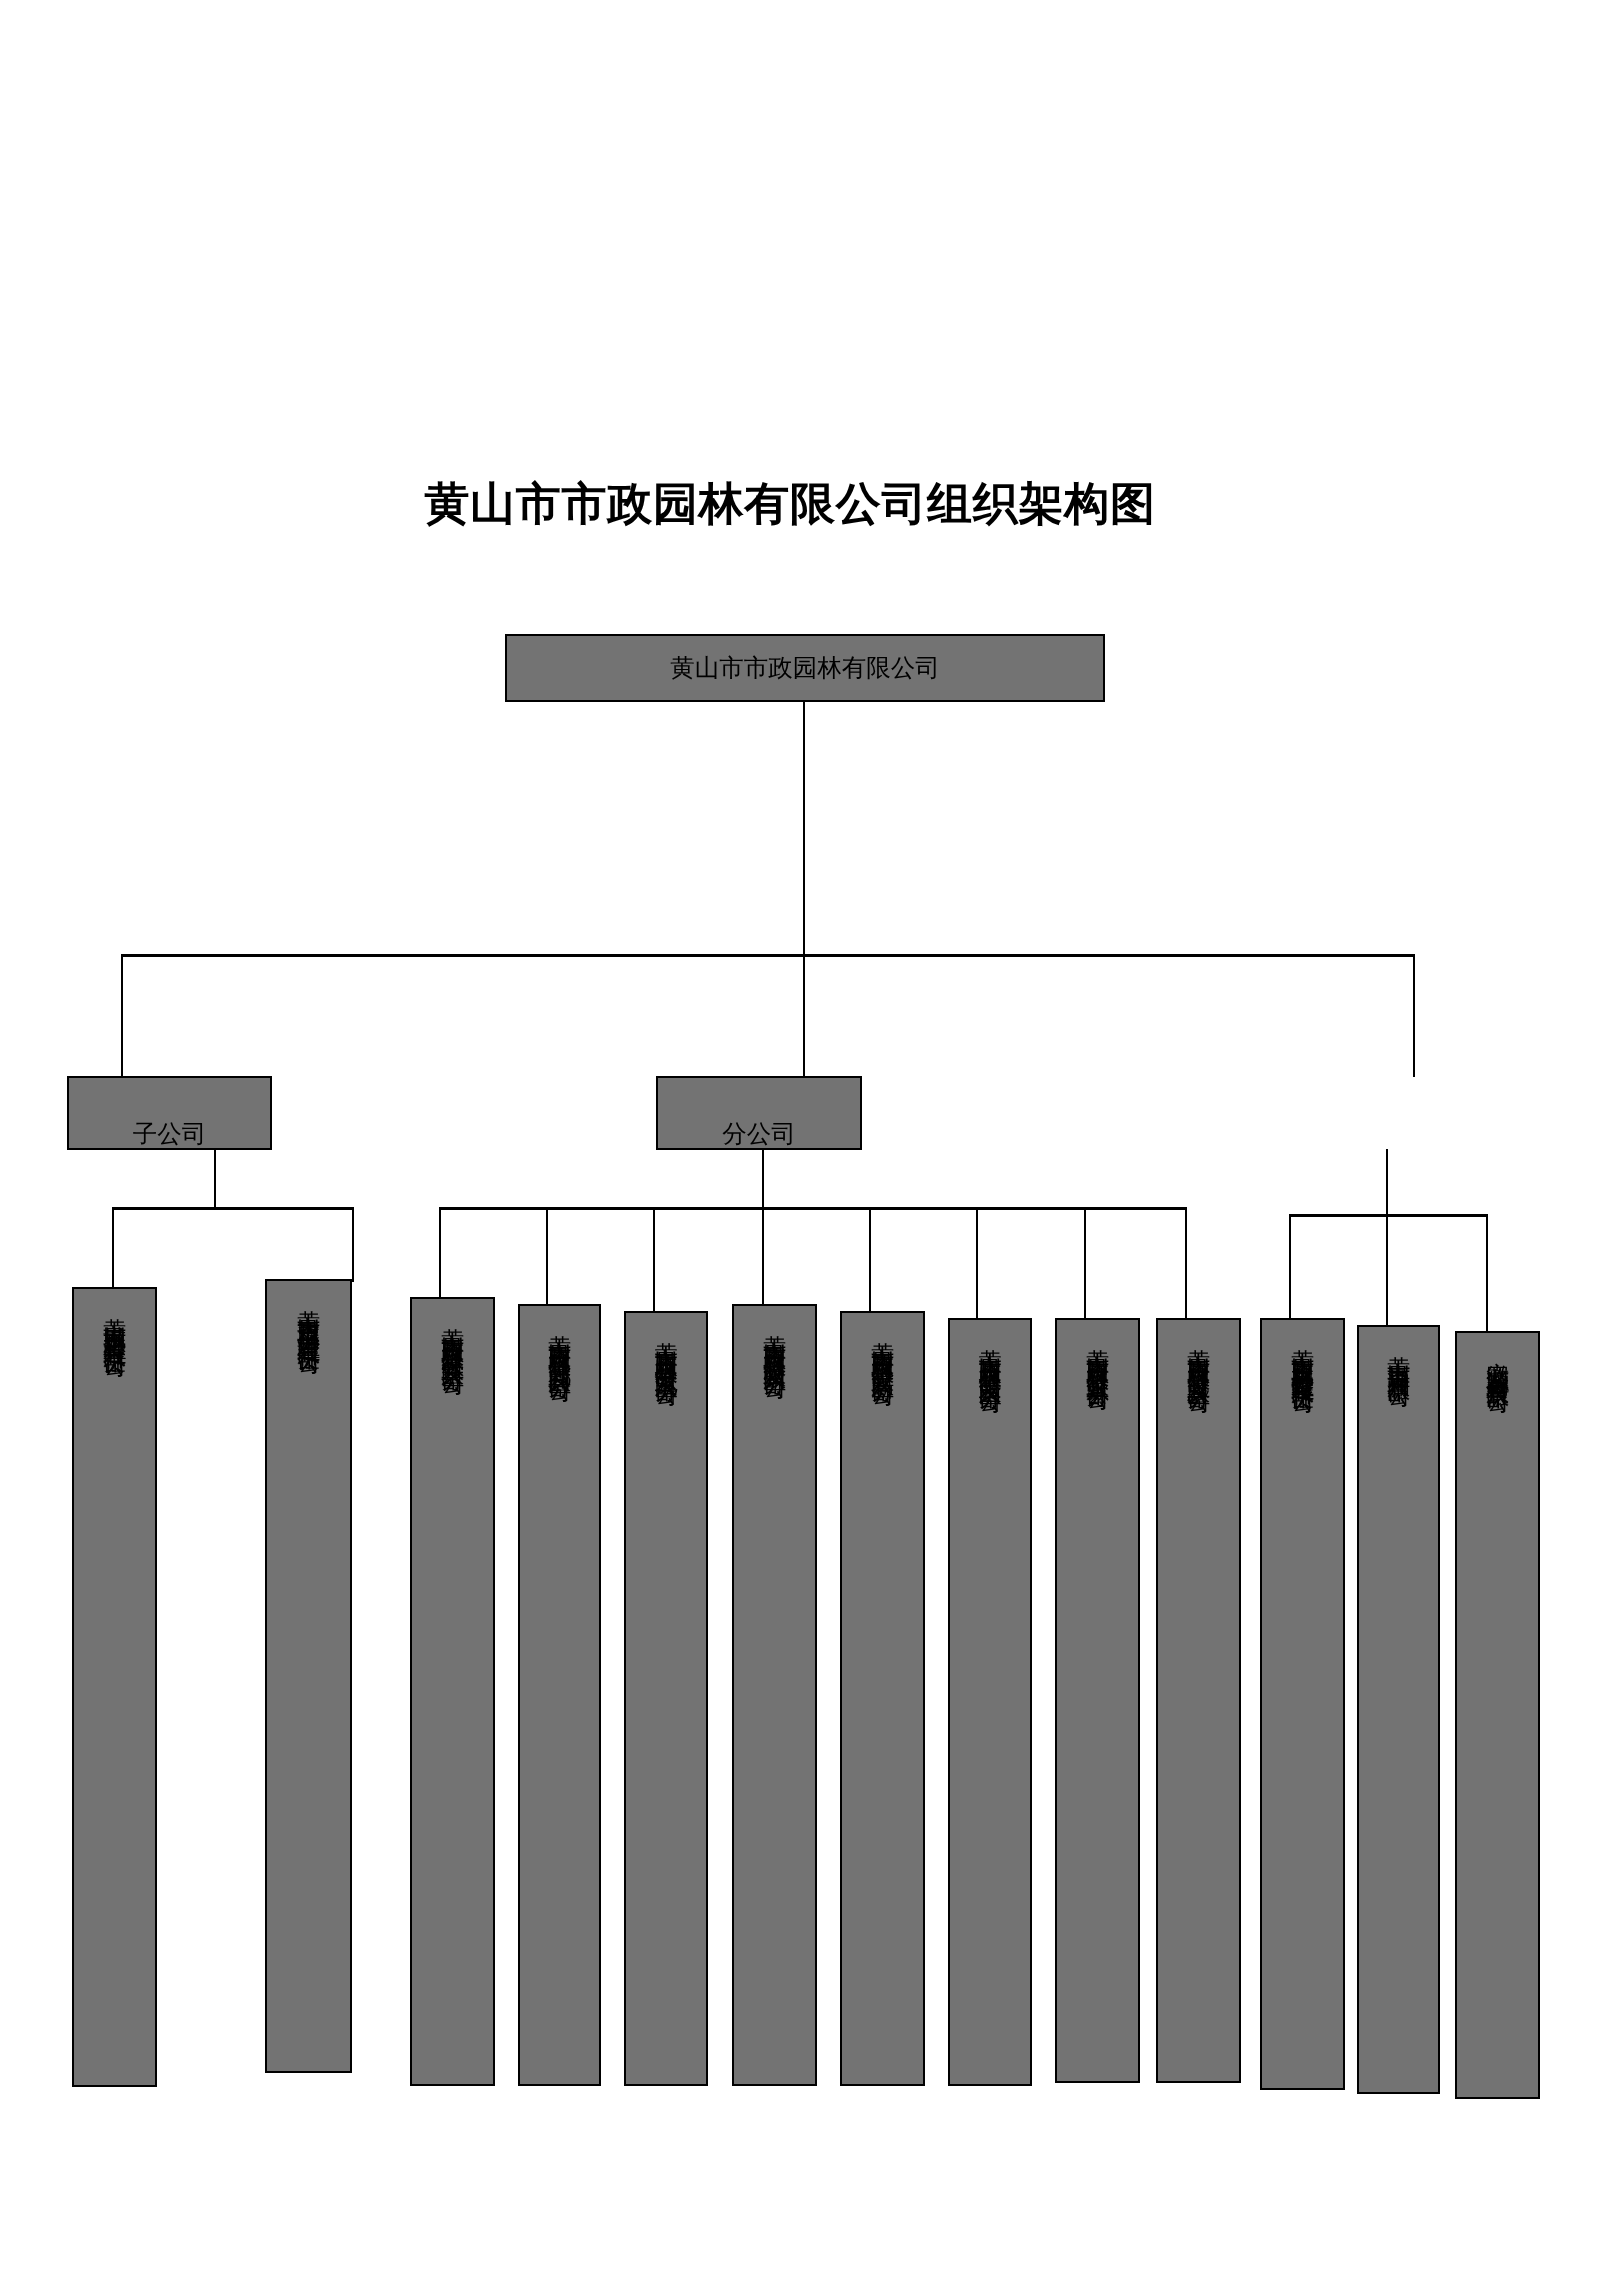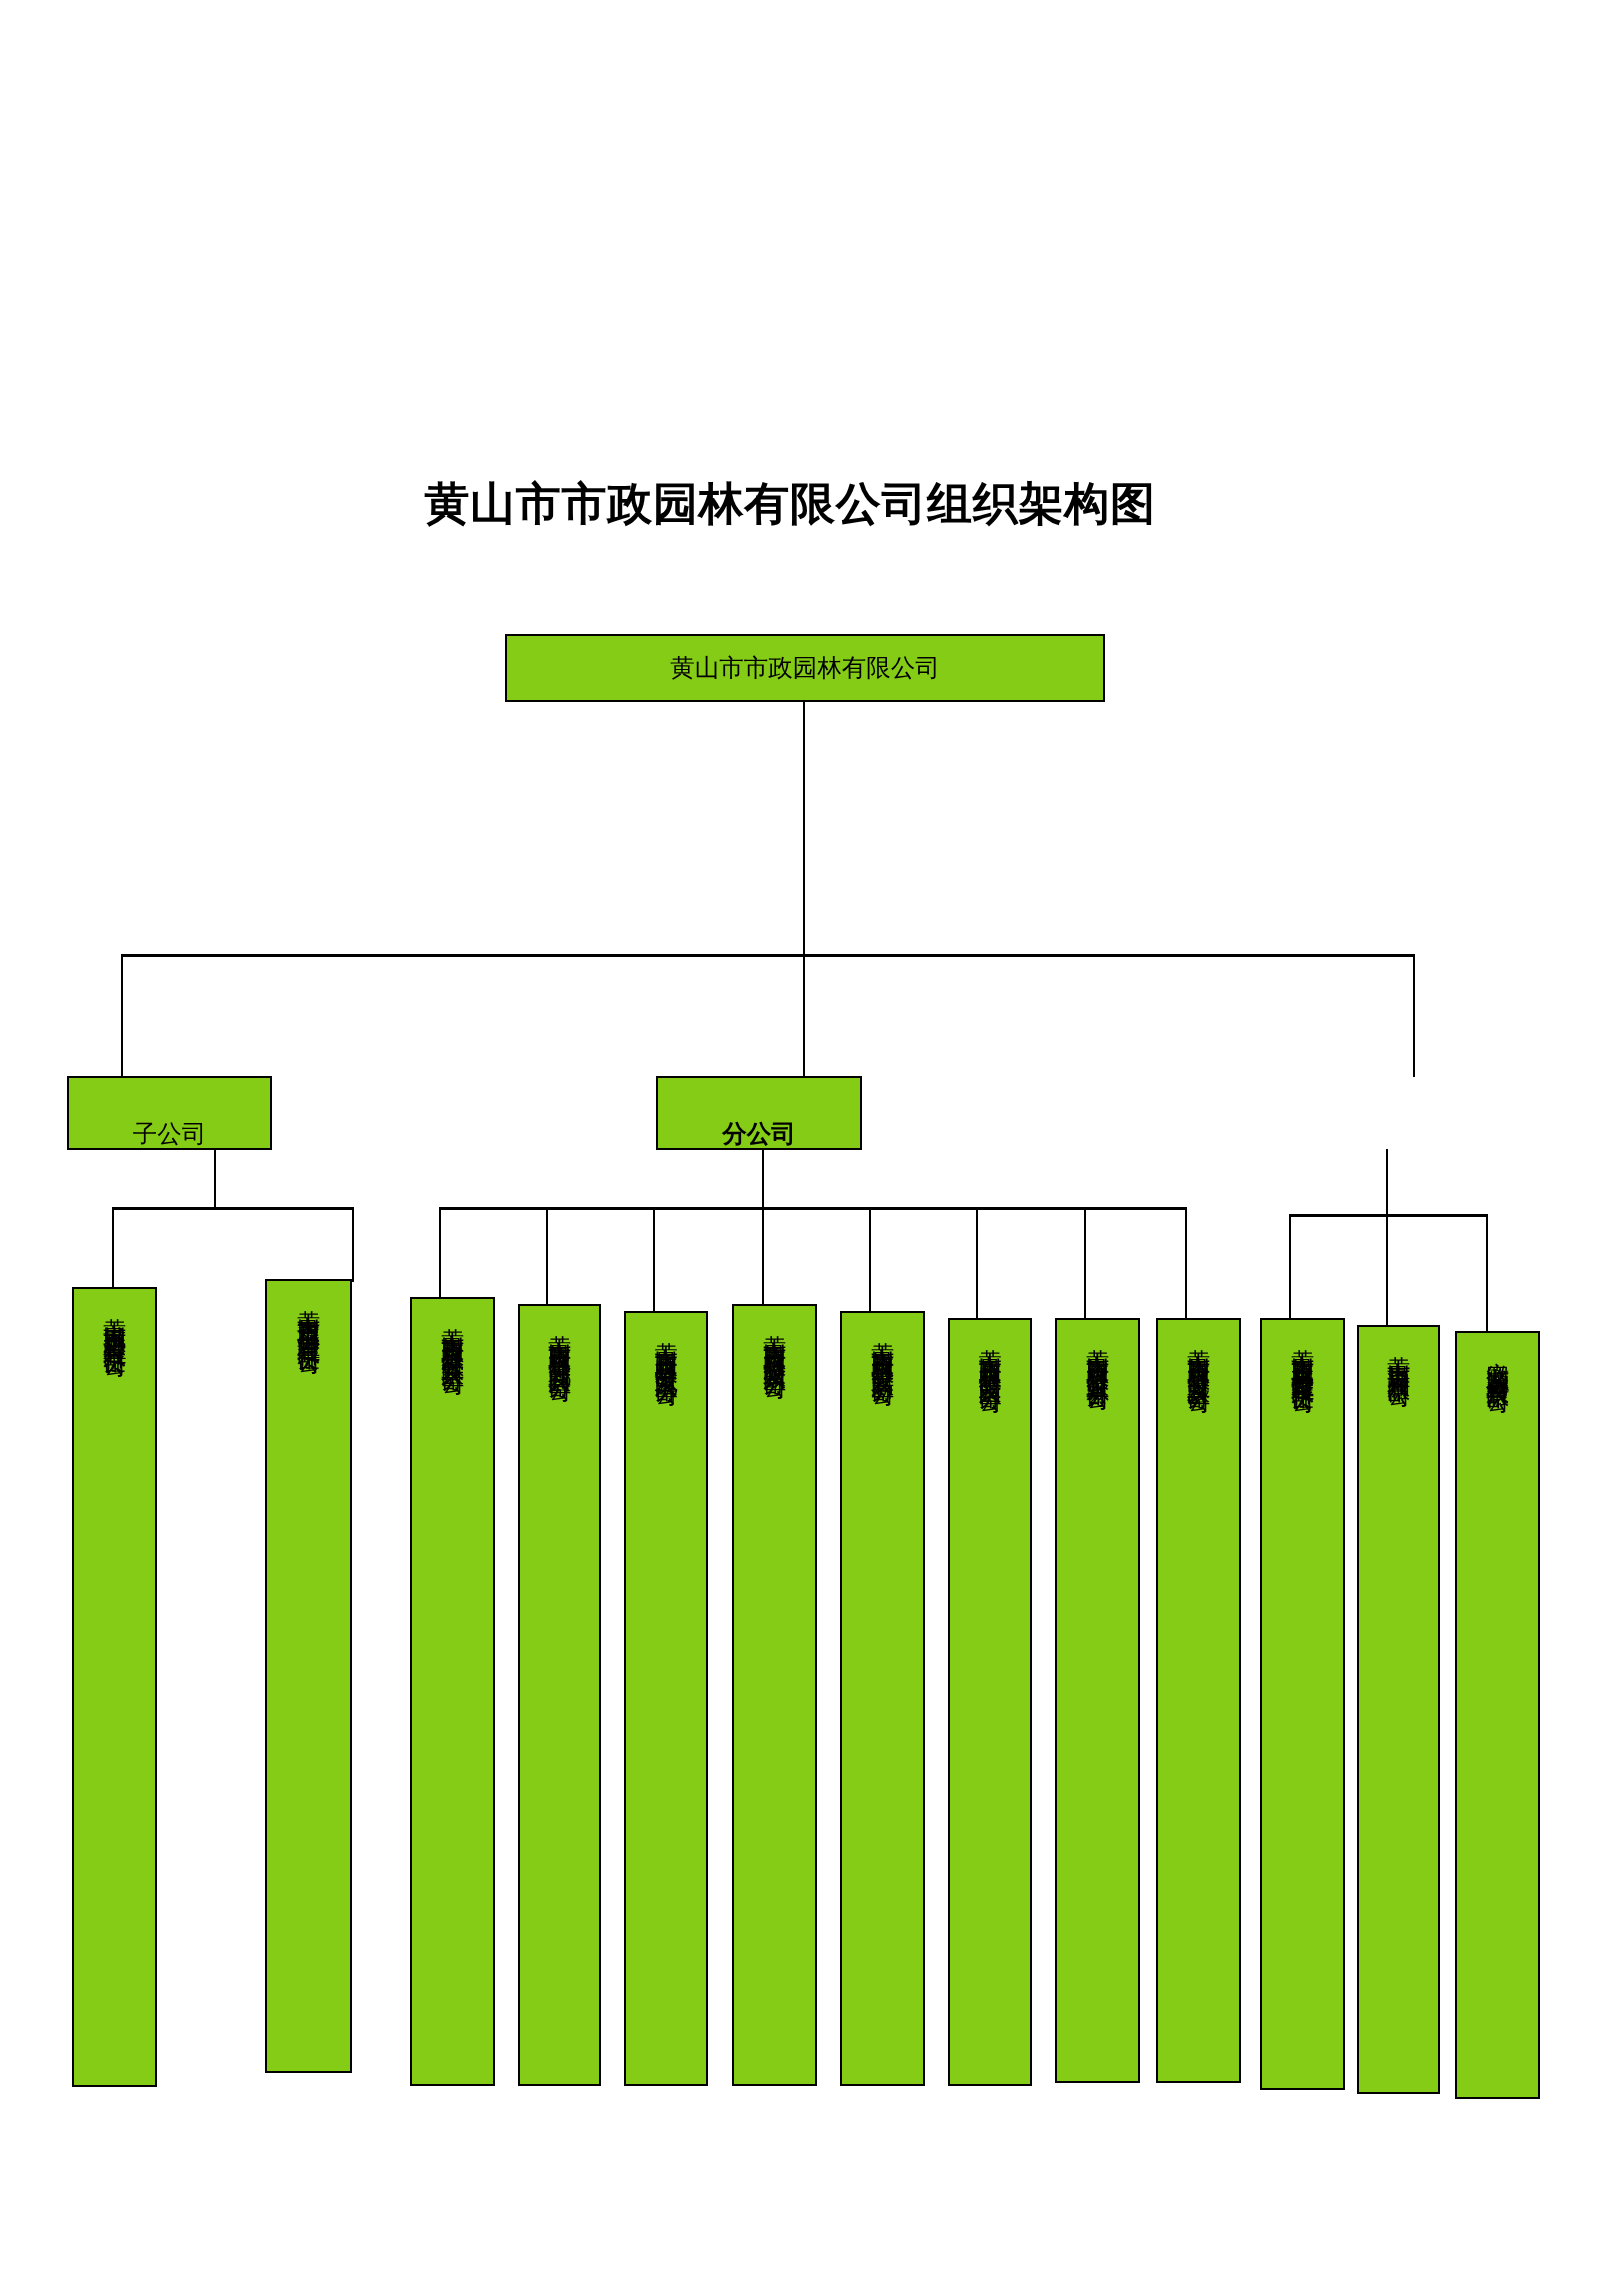--- a/index.html
+++ b/index.html
@@ -31,21 +31,21 @@
     letter-spacing: 0.7px;
     line-height: 1.2;
     white-space: nowrap;
   }
 
   
   .box {
     position: absolute;
     box-sizing: border-box;
     border: 2px solid #000000;
-    background: #84cc16;
+    background: #737373;
     display: flex;
     align-items: center;
     justify-content: center;
   }
   .box-label {
     font-size: 23px;
     line-height: 1.25;
     white-space: nowrap;
     text-align: center;
   }
@@ -94,21 +94,21 @@
   <div class="ln ln-h" style="left:121px; top:954px; width:1294px; height:3.4px;"></div>
 
   <div class="ln ln-v" style="left:121px; top:954px; width:2px; height:123px;"></div>
   <div class="ln ln-v" style="left:803px; top:954px; width:2px; height:123px;"></div>
   <div class="ln ln-v" style="left:1413px; top:954px; width:2px; height:123px;"></div>
 
   <div class="box group-box" style="left:67px; top:1076px; width:205px; height:74px;">
     <span class="box-label">子公司</span>
   </div>
 
-  <div class="box group-box" style="left:656px; top:1076px; width:206px; height:74px;font-weight:bold;">
+  <div class="box group-box" style="left:656px; top:1076px; width:206px; height:74px;">
     <span class="box-label">分公司</span>
   </div>
 
 
   <div class="ln ln-v" style="left:214px; top:1149px; width:2px; height:59px;"></div>
   <div class="ln ln-h" style="left:112px; top:1207px; width:241px; height:3.4px;"></div>
   <div class="ln ln-v" style="left:112px; top:1207px; width:2px; height:83px;"></div>
   <div class="ln ln-v" style="left:352px; top:1207px; width:2px; height:75px;"></div>
 
   <div class="ln ln-v" style="left:762px; top:1149px; width:2px; height:59px;"></div>

